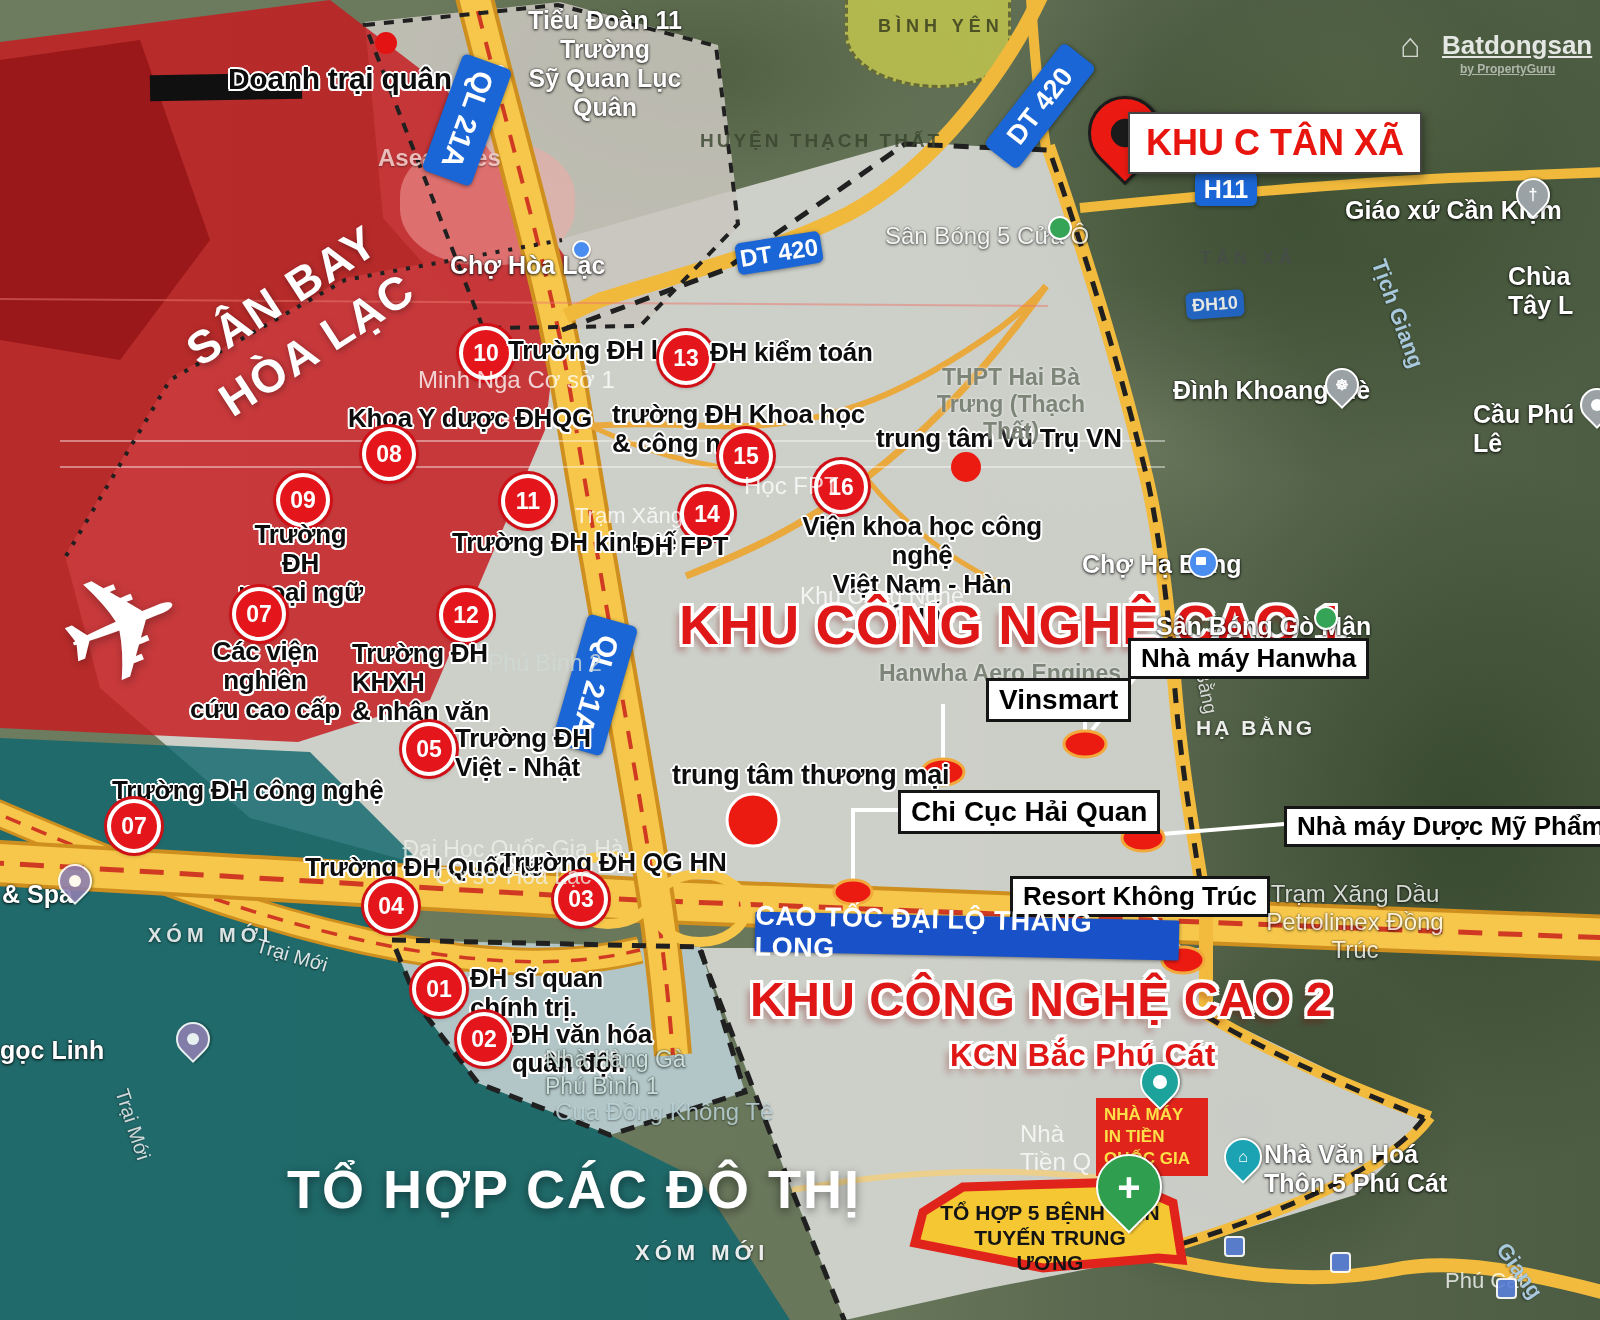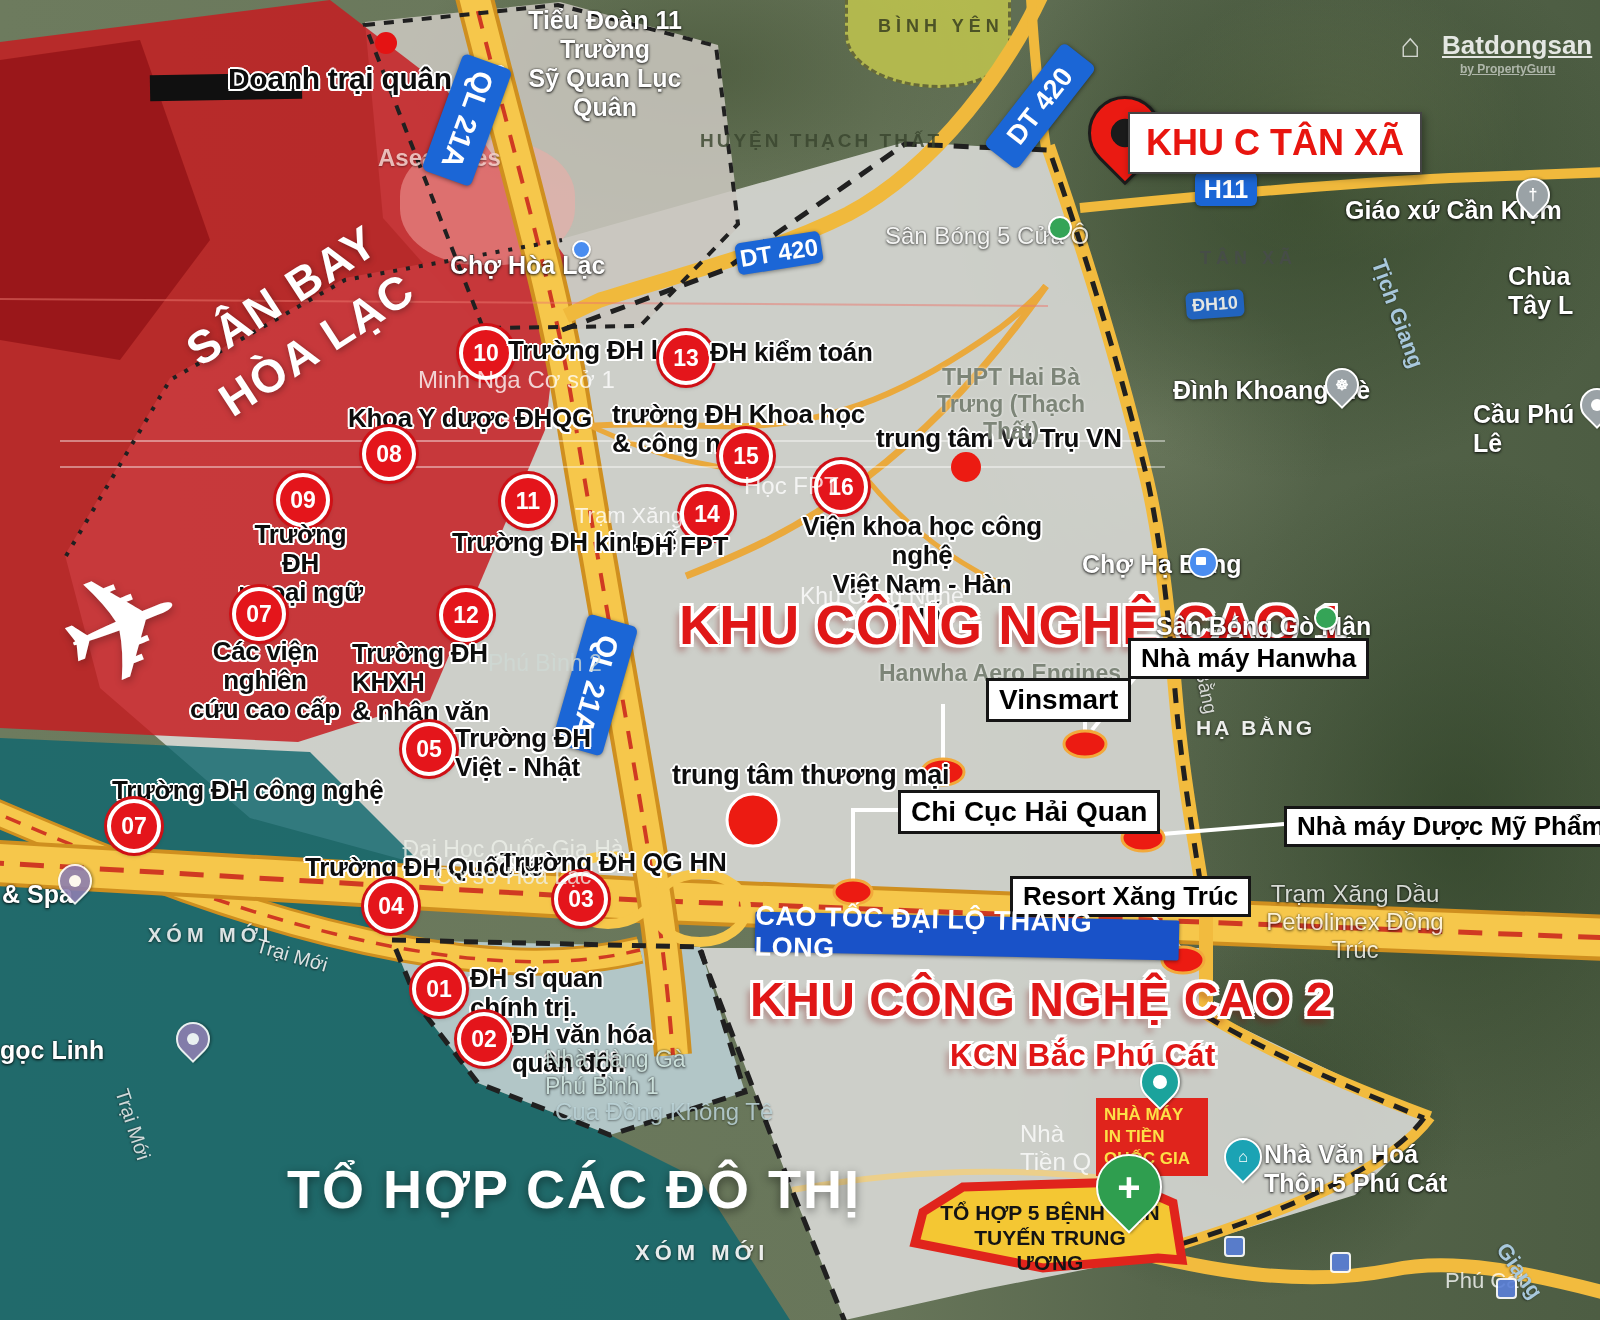--- a/index.html
+++ b/index.html
@@ -264,21 +264,21 @@
   <div class="abs gl" style="left:1156px;top:612px">Sân Bóng Gò Mận</div>
   <div class="cpoi" style="left:1314px;top:606px;width:20px;height:20px;background:#35a457"></div>
   <div class="abs area" style="left:1196px;top:716px;font-size:21px;color:#fff;opacity:.9;letter-spacing:3px;text-shadow:0 1px 3px rgba(0,0,0,.7)">HẠ BẰNG</div>
   <div class="abs" style="left:1212px;top:668px;font-size:19px;color:rgba(255,255,255,.8);transform:rotate(78deg);transform-origin:left top;text-shadow:0 1px 2px rgba(0,0,0,.6)">Bằng</div>
 
   <div class="abs wbox" style="left:986px;top:678px;font-size:28px">Vinsmart</div>
   <div class="abs wbox" style="left:1128px;top:638px">Nhà máy Hanwha</div>
   <div class="abs lbl" style="left:672px;top:760px;white-space:nowrap;font-size:27px">trung tâm thương mại</div>
   <div class="abs wbox" style="left:898px;top:790px;font-size:28px">Chi Cục Hải Quan</div>
   <div class="abs wbox" style="left:1284px;top:806px">Nhà máy Dược Mỹ Phẩm C</div>
-  <div class="abs wbox" style="left:1010px;top:876px">Resort  Xăng Trúc</div>
+  <div class="abs wbox" style="left:1010px;top:876px">Resort  Không Trúc</div>
 
   <div class="abs gl glf pre" style="left:1245px;top:880px;width:220px;text-align:center;font-size:24px">Trạm Xăng Dầu
 Petrolimex Đồng Trúc</div>
 
   <div class="abs badge" style="left:755px;top:916px;width:424px;height:40px;font-size:27px;letter-spacing:.5px;transform:rotate(1.2deg);background:#1952c8;border-radius:2px">CAO TỐC ĐẠI LỘ THĂNG LONG</div>
 
   <div class="abs red-title" style="left:750px;top:976px;font-size:48px">KHU CÔNG NGHỆ CAO 2</div>
   <div class="abs red-title" style="left:950px;top:1040px;font-size:31px">KCN Bắc Phú Cát</div>
 
   <div class="abs glf pre" style="left:1020px;top:1120px;font-size:24px;color:#fff">Nhà

